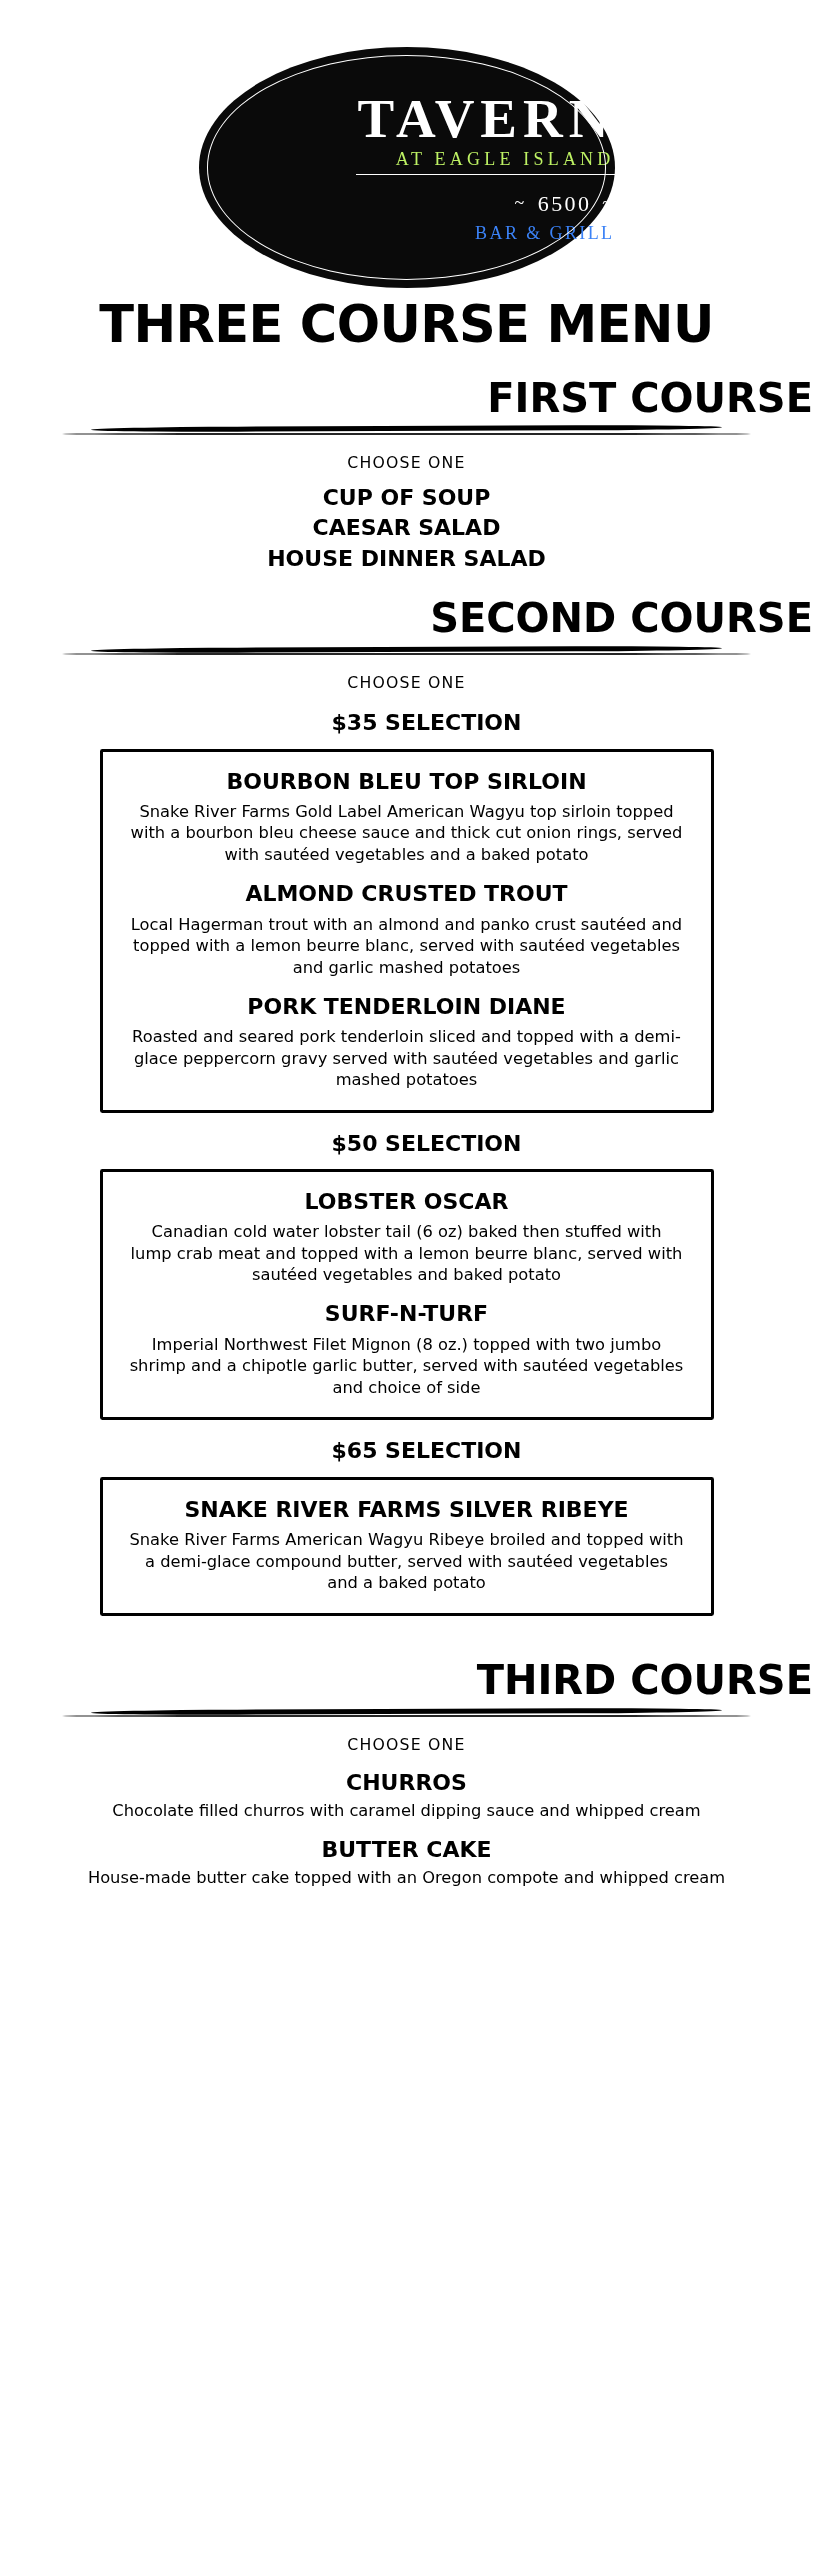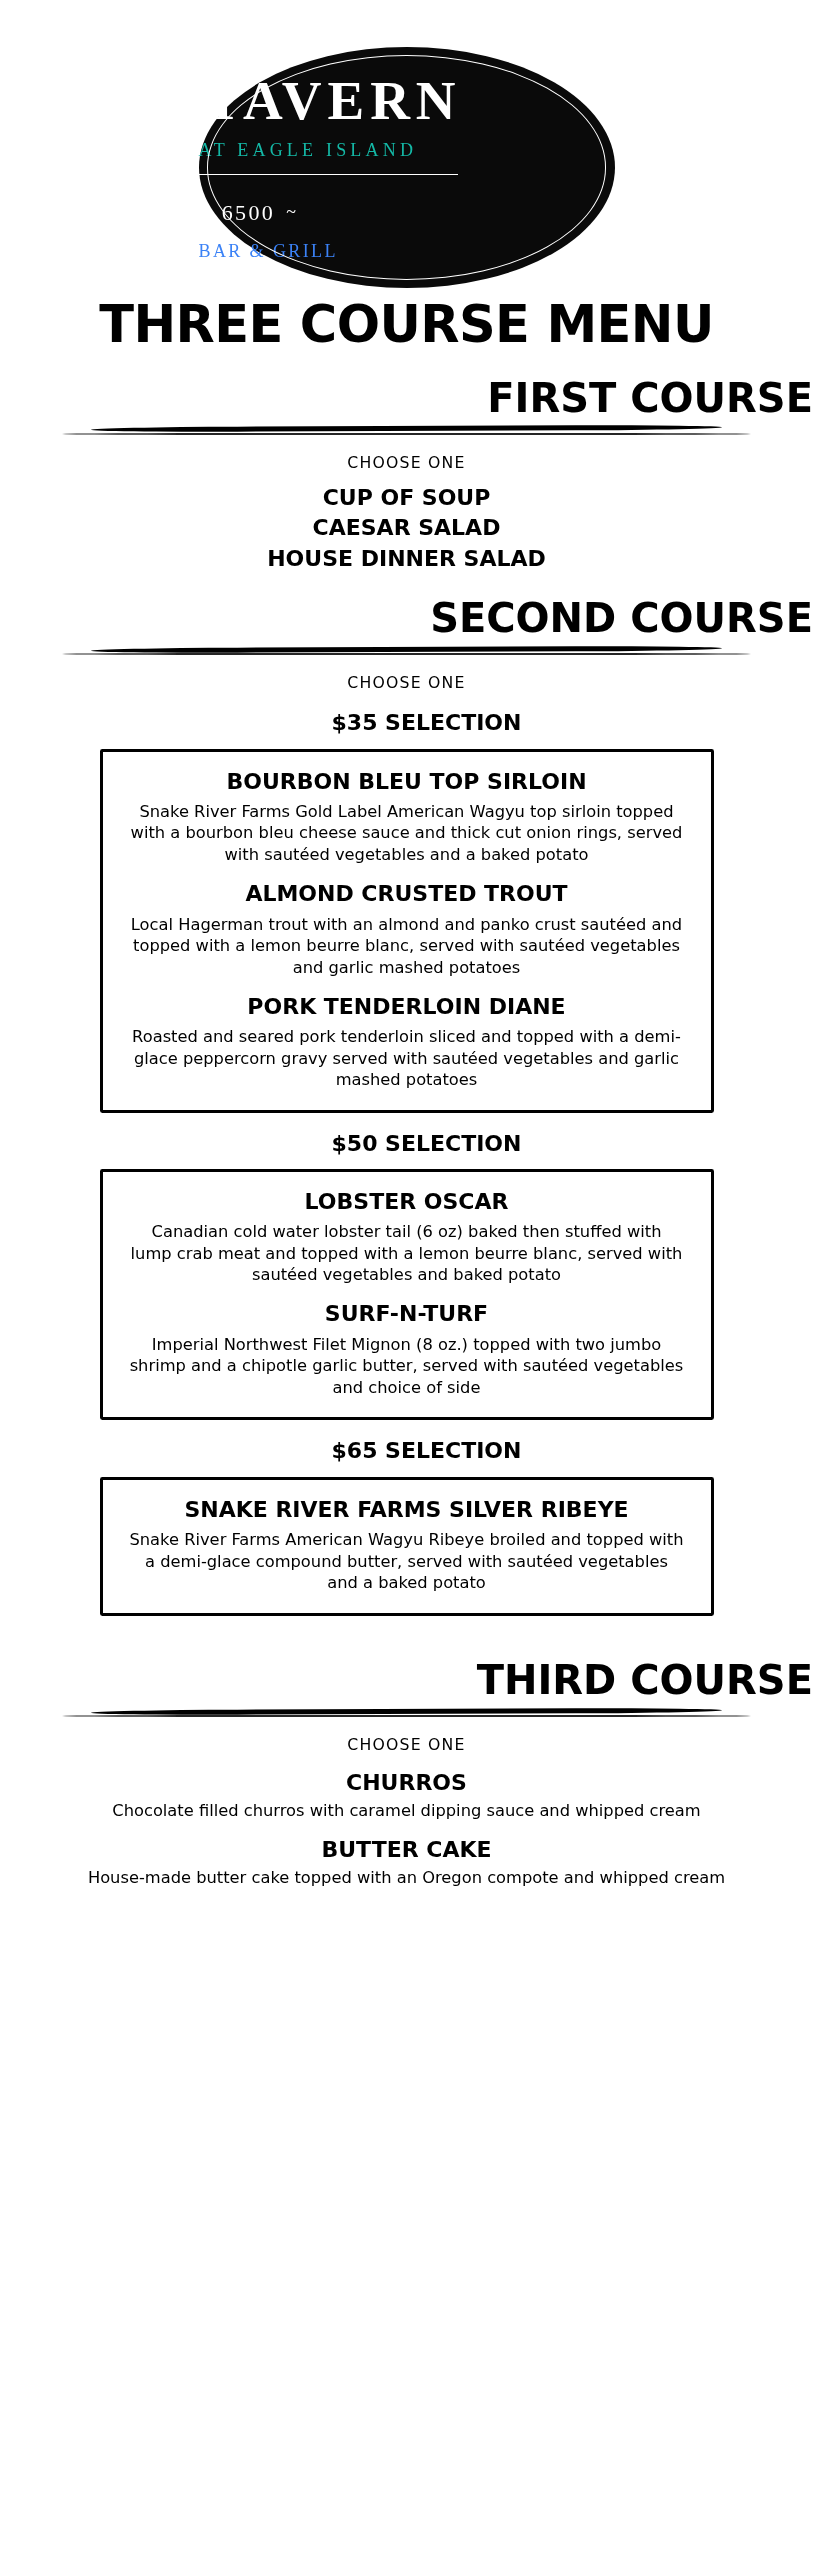--- a/index.html
+++ b/index.html
@@ -23,24 +23,23 @@
     justify-content: center;
     padding-top: 47px;
   }
   .logo-ellipse {
     width: 416px;
     height: 241px;
     background: #0a0a0a;
     border-radius: 50%;
     display: flex;
     flex-direction: column;
-    align-items: flex-start;
+    align-items: flex-end;
     justify-content: center;
     position: relative;
-    gap: 9px;
   }
   .logo-inner-ring {
     position: absolute;
     left: 8.4px; top: 8.4px; right: 8.4px; bottom: 8.4px;
     border: 1.8px solid #ffffff;
     border-radius: 50%;
     pointer-events: none;
   }
   .logo-tavern {
     color: #ffffff;
@@ -52,21 +51,21 @@
     margin-bottom: 3.6px;
     padding-left: 6px;
   }
   .logo-rule {
     width: 259px;
     height: 1.2px;
     background: #ffffff;
     margin: 6px 0 7.2px 0;
   }
   .logo-sub {
-    color: #14b8a6;
+    color: #bef264;
     font-family: "Liberation Serif", serif;
     font-size: 18px;
     letter-spacing: 4.2px;
     line-height: 1;
   }
   .logo-num {
     color: #ffffff;
     font-family: "Liberation Serif", serif;
     font-size: 22px;
     letter-spacing: 2.4px;

